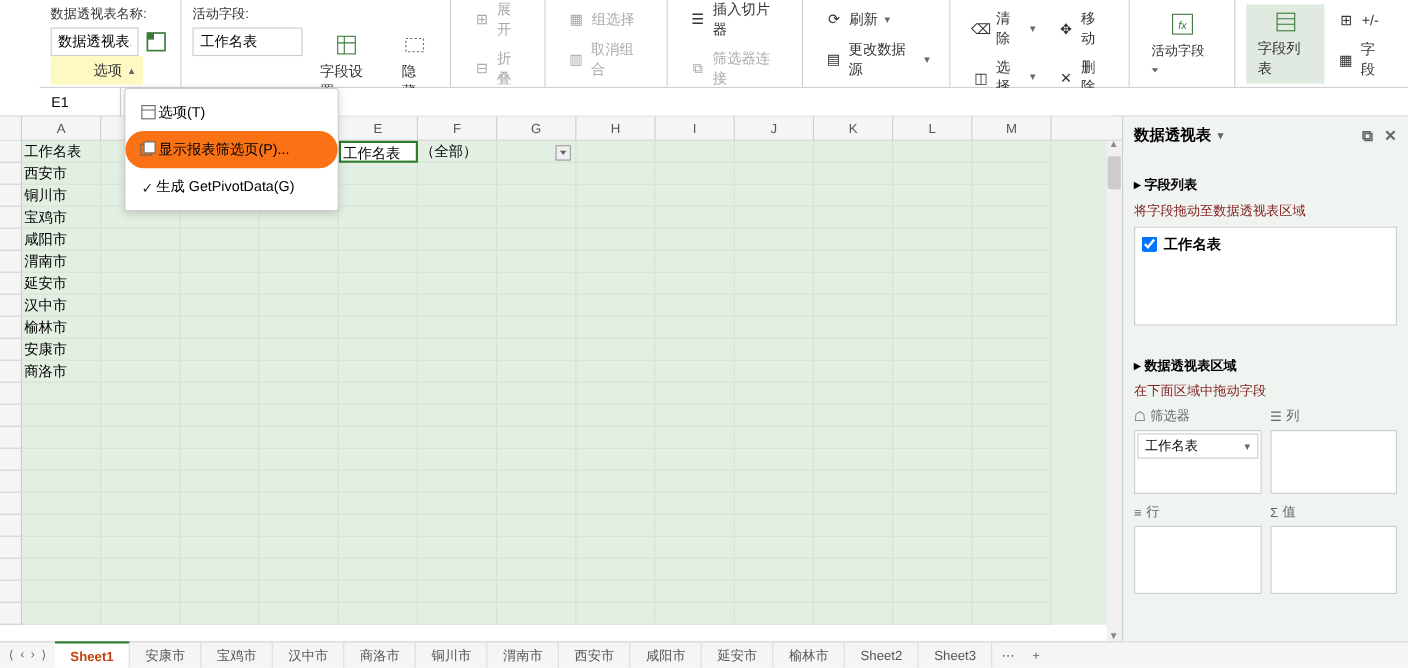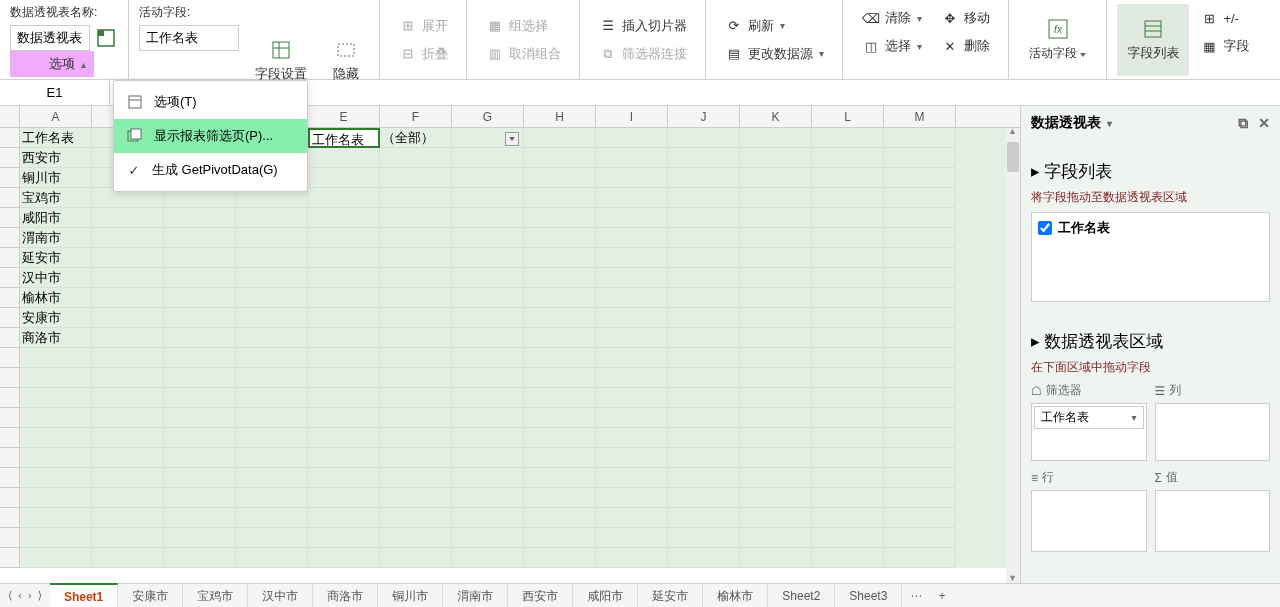--- a/index.html
+++ b/index.html
@@ -1,18 +1,18 @@
 <!DOCTYPE html>
 <html><head>
   <meta charset="utf-8">
   <style>
     * {margin:0;padding:0;box-sizing:border-box;font-family:"Microsoft YaHei",Arial,sans-serif;}
     body {width:1280px;height:607px;overflow:hidden;background:#fff;position:relative;}
     
-    .ribbon {display:flex;height:80px;border-bottom:1px solid #d0d0d0;background:#fff;}
+    .ribbon {display:flex;height:80px;border-bottom:1px solid #d0d0d0;background:#fff;margin-left:36px;}
     .rib-group {display:flex;flex-direction:column;padding:4px 10px;border-right:1px solid #d0d0d0;}
     .rib-group.no-border{border-right:none;}
     .rib-label {font-size:12px;color:#333;margin-bottom:4px;}
     .rib-input {font-size:13px;padding:4px 6px;border:1px solid #ccc;background:#fff;width:80px;height:26px;}
     .rib-btn {display:flex;align-items:center;font-size:13px;color:#333;padding:4px 8px;cursor:pointer;gap:4px;}
     .rib-btn.disabled{color:#aaa;cursor:default;}
     .rib-btn.big{flex-direction:column;justify-content:center;height:72px;padding:4px 10px;}
     .rib-btn.sel{background:#e1eae1;}
     .rib-row {display:flex;gap:2px;}
     .icon-box{width:20px;height:20px;display:flex;align-items:center;justify-content:center;}
@@ -36,42 +36,42 @@
     .cell.active{border:2px solid #2d7d2d;background:#fff;}
     .filter-drop{position:absolute;width:14px;height:14px;border:1px solid #999;background:#f0f0f0;display:flex;align-items:center;justify-content:center;font-size:8px;}
     
     .vscroll{position:absolute;right:0;top:22px;bottom:0;width:14px;background:#f0f0f0;}
     .vthumb{position:absolute;top:0;width:12px;left:1px;height:30px;background:#ccc;border-radius:2px;}
     
     .side-panel{width:260px;background:#f0f4f0;border-left:1px solid #d0d0d0;padding:8px 10px;font-size:13px;overflow:auto;}
     .sp-title{display:flex;align-items:center;font-size:14px;font-weight:bold;margin-bottom:12px;gap:4px;}
     .sp-title-actions{margin-left:auto;display:flex;gap:10px;color:#666;}
     .sp-section{margin-bottom:12px;}
-    .sp-sec-title{font-size:17px;font-weight:normal;margin-bottom:6px;margin-top:28px;}
+    .sp-sec-title{font-size:12px;font-weight:bold;margin-bottom:6px;margin-top:28px;}
     .sp-help{font-size:12px;color:#7f1d1d;margin-bottom:6px;}
     .field-list{border:1px solid #ccc;background:#fff;height:90px;padding:4px;}
     .field-item{display:flex;align-items:center;gap:6px;font-size:13px;padding:2px;}
     .field-ck{width:14px;height:14px;}
     .area-grid{display:grid;grid-template-columns:1fr 1fr;gap:8px;}
     .area-box{}
     .area-label{font-size:12px;color:#666;margin-bottom:4px;display:flex;align-items:center;gap:4px;}
     .area-drop{border:1px solid #ccc;background:#fff;height:58px;padding:2px;}
     .area-drop.tall{height:62px;}
     .area-item{display:flex;align-items:center;justify-content:space-between;padding:2px 6px;border:1px solid #ccc;font-size:12px;background:#fff;}
     
     .tabs-bar{height:24px;background:#f5f5f5;border-top:1px solid #d0d0d0;display:flex;align-items:center;font-size:12px;}
     .tab-nav{display:flex;gap:2px;padding:0 6px;}
     .tab-nav span{cursor:pointer;color:#666;font-size:11px;padding:0 2px;}
     .tab{padding:0 14px;border-right:1px solid #ddd;cursor:pointer;line-height:24px;color:#555;}
     .tab.active{background:#fff;color:#c2410c;font-weight:bold;border-top:2px solid #2d7d2d;}
     .tab-more{padding:0 8px;color:#666;}
     
     .dropdown{position:absolute;left:113px;top:80px;width:195px;background:#fff;border:1px solid #ccc;box-shadow:0 2px 8px rgba(0,0,0,0.15);padding:4px 0;z-index:100;border-radius:3px;}
-    .dd-item{display:flex;align-items:center;gap:10px;padding:8px 12px;font-size:13px;cursor:pointer;}
-    .dd-item:hover,.dd-item.hover{background:#86efac;}
+    .dd-item{display:flex;align-items:center;padding:8px 12px;font-size:13px;cursor:pointer;}
+    .dd-item:hover,.dd-item.hover{background:#f97316;border-radius:17px;}
     .dd-check{width:16px;text-align:center;color:#333;}
     .dd-icon{width:18px;height:18px;display:flex;align-items:center;justify-content:center;}
     
     .tri{display:inline-block;width:0;height:0;border-left:3px solid transparent;border-right:3px solid transparent;border-top:4px solid #666;}
   </style>
 </head>
 <body>
 
 <div class="ribbon">
   <div class="rib-group">
@@ -79,21 +79,21 @@
     <div style="display:flex;gap:4px;align-items:center;">
       <input class="rib-input" value="数据透视表1" style="">
       <div class="rib-btn big" style="height:auto;padding:2px;">
         <svg width="20" height="20" viewBox="0 0 20 20">
             <rect x="2" y="2" width="16" height="16" fill="none" stroke="#3a7a3a" stroke-width="1.5"></rect>
             <rect x="2" y="2" width="6" height="6" fill="#3a7a3a"></rect>
           </svg>
       </div>
     </div>
     <div style="display:flex;">
-      <div class="rib-btn" style="background:#f0abfc;padding-left:39px;">
+      <div class="rib-btn" style="background:#fef9c3;padding-left:39px;">
         <span>选项</span>
           <span class="chev">▴</span>
       </div>
     </div>
   </div>
   <div class="rib-group">
     <div class="rib-label">活动字段:</div>
     <div style="display:flex;gap:6px;">
       <input class="rib-input" style="width: 100px;" value="工作名表">
       <div class="rib-btn big">

